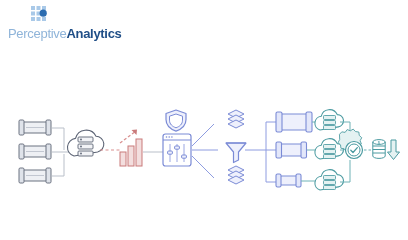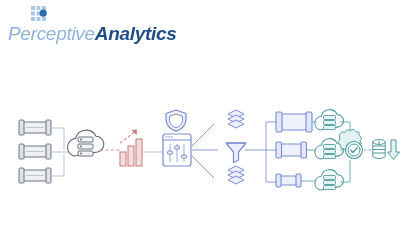--- a/index.html
+++ b/index.html
@@ -35,25 +35,24 @@
     top: 1px;
     width: 24px;
     height: 20px;
   }
   .logo-word {
     position: absolute;
     left: 0px;
     top: 20px;
     width: 130px;
     height: 20px;
-    font-size: 19px;
+    font-size: 13px;
     letter-spacing: -0.3px;
     white-space: nowrap;
     line-height: 20px;
-    font-style: italic;
   }
   .word-light { color: #8fb4d9; font-weight: 400; }
   .word-bold  { color: #1f4e87; font-weight: 700; }
 
   
   .diagram {
     position: absolute;
     left: 0;
     top: 0;
     width: 408px;

